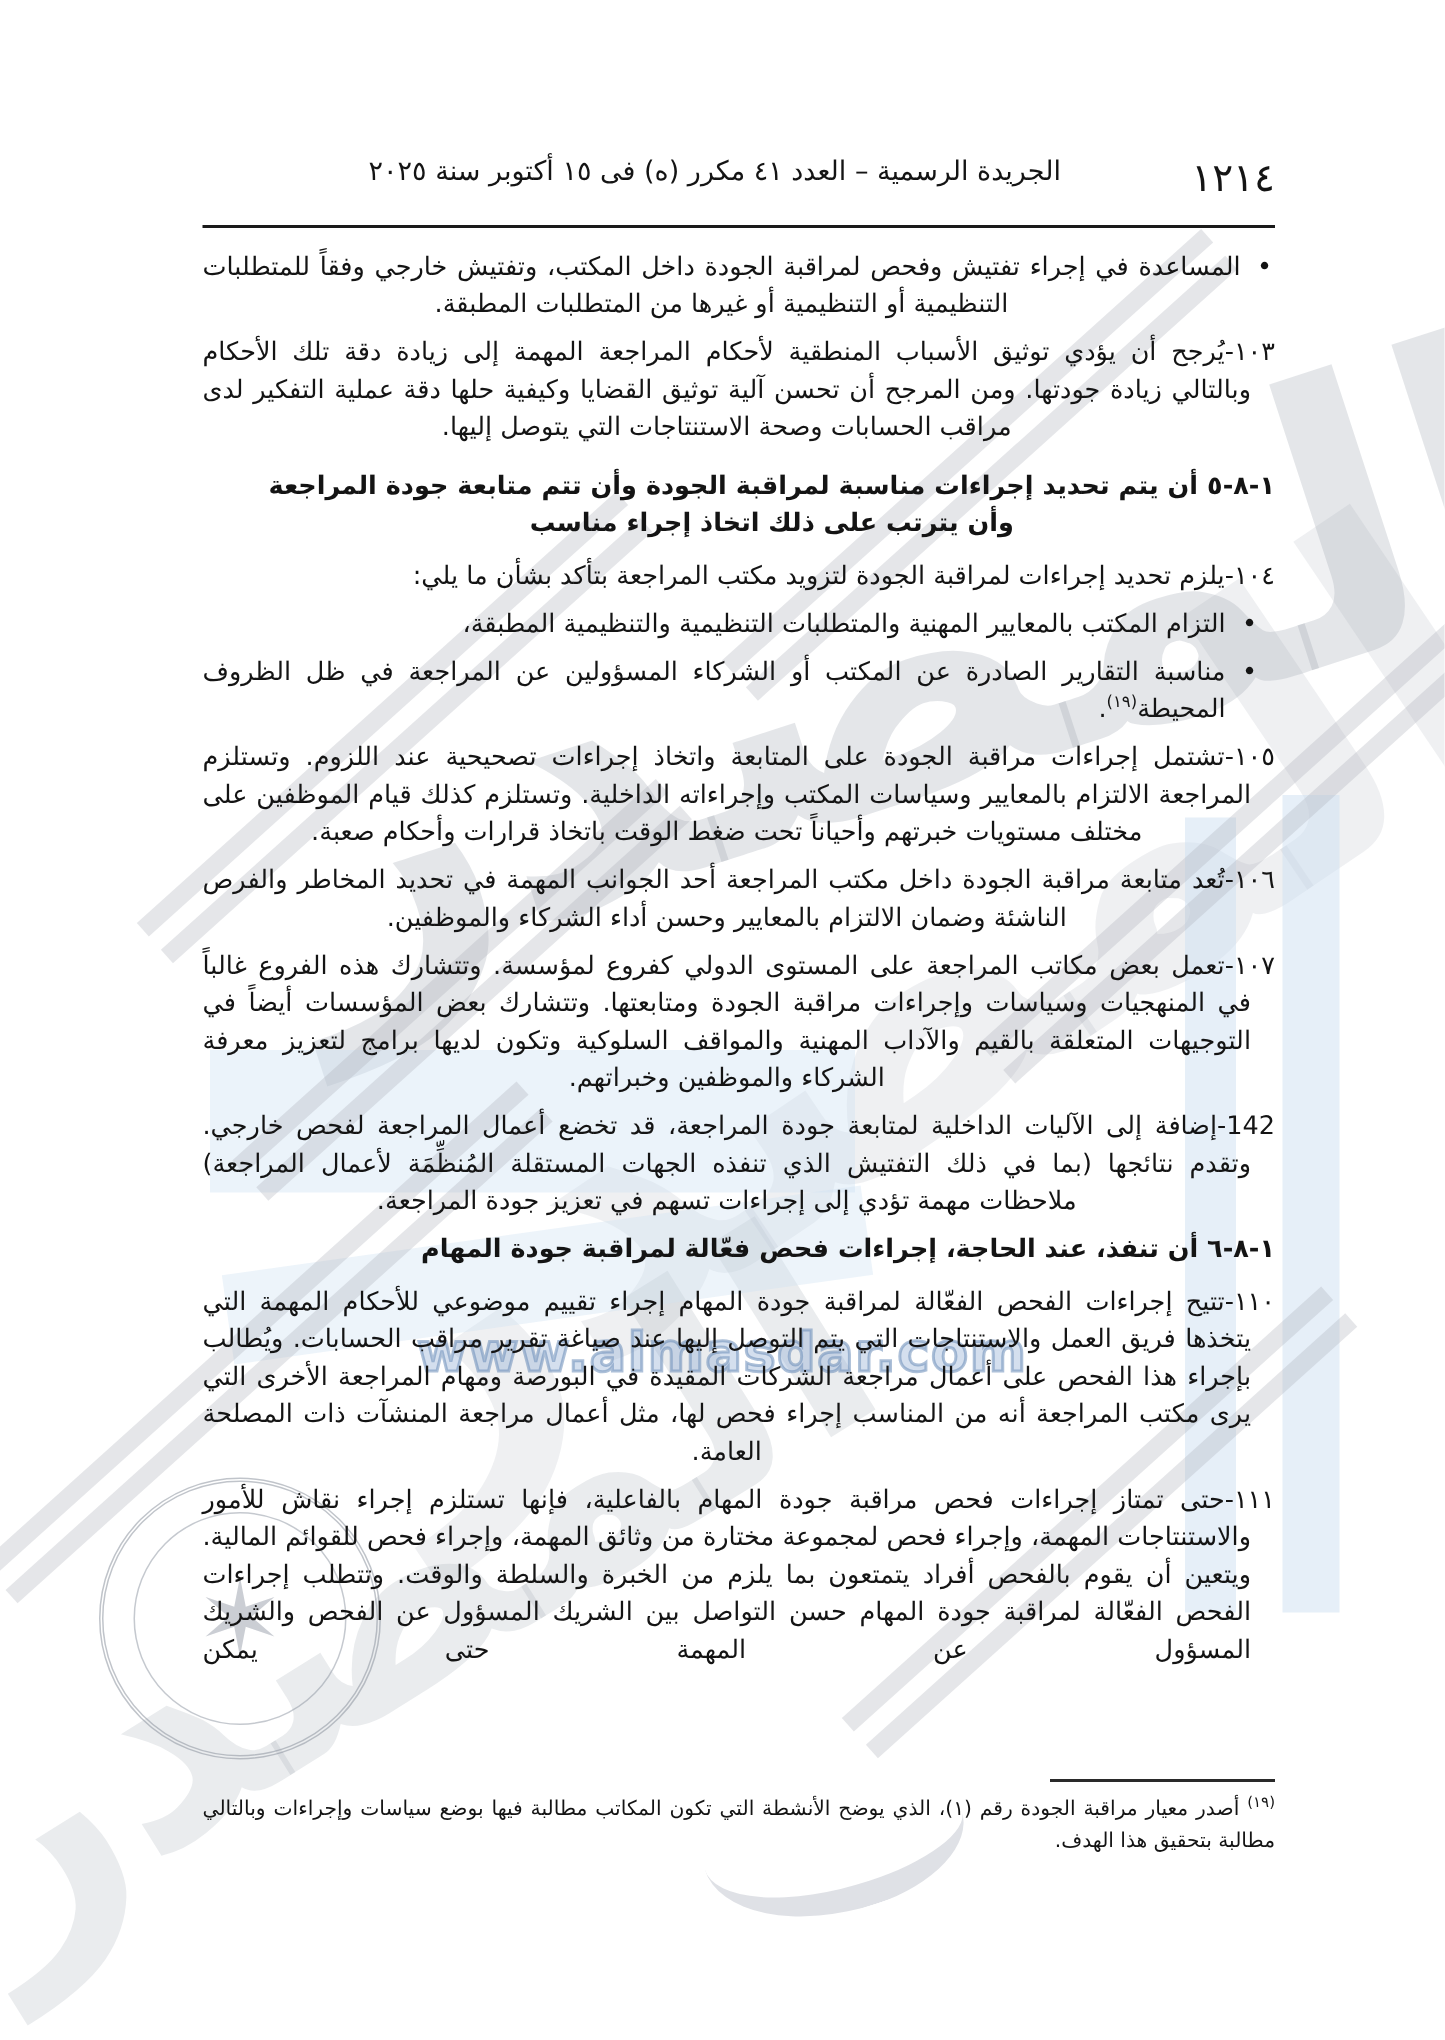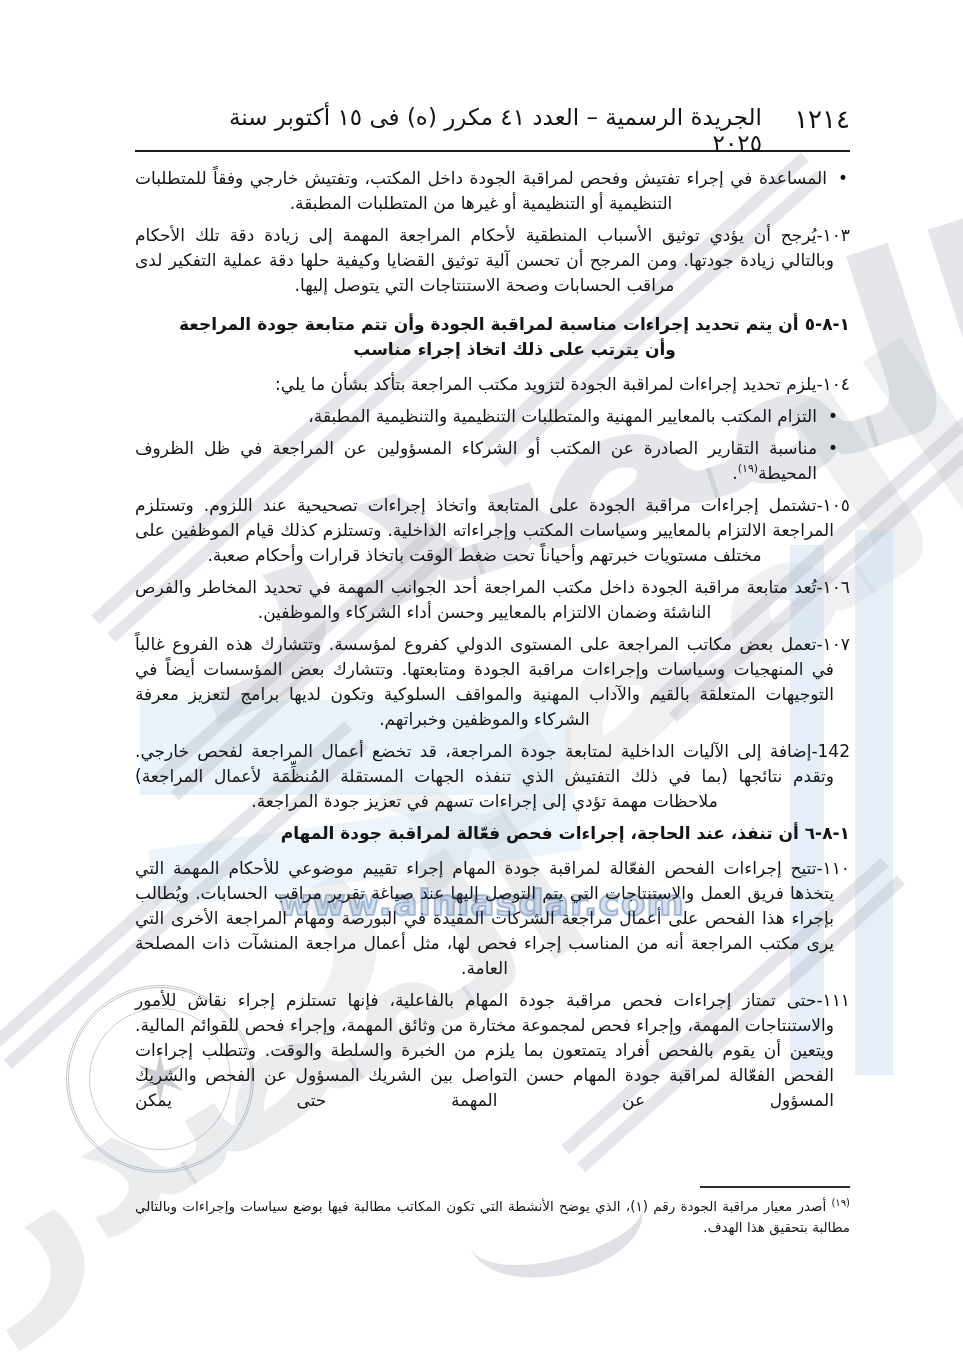--- a/index.html
+++ b/index.html
@@ -38,21 +38,21 @@
     border:1.5px solid rgba(140,147,159,.5);}
   .seal::after{content:"✶";position:absolute;inset:0;display:flex;align-items:center;
     justify-content:center;font-size:70px;color:rgba(140,147,159,.45);}
   .swoosh{position:absolute;left:468px;top:1178px;width:175px;height:82px;
     border-bottom:16px solid rgba(170,176,188,.38);border-radius:0 0 50% 70%;
     transform:rotate(-18deg);}
   
   .content{position:absolute;z-index:1;top:100px;right:113px;left:135px;}
   .hdr{position:relative;height:44px;}
   .pagenum{position:absolute;right:0;top:4px;font-size:26px;letter-spacing:2px;}
-  .gtitle{position:absolute;right:88px;left:56px;top:4px;text-align:right;font-size:23px;}
+  .gtitle{position:absolute;right:88px;left:56px;top:4px;text-align:center;font-size:18px;}
   .hrule{border:none;border-top:2px solid #1a1a1a;margin:6px 0 14px 0;}
   .block{font-size:17px;line-height:25px;text-align:justify;margin:7px 0;}
   .center-last{text-align-last:center;}
   .full-last{text-align-last:justify;}
   .heading{font-weight:bold;}
   .h585{margin-top:14px;margin-bottom:10px;margin-left:44px;}
   .h586{margin-bottom:10px;}
   .hang{padding-right:16px;text-indent:-16px;}
   .bullet-row{display:flex;gap:9px;margin:7px 0;}
   .bullet-row .dot{flex:0 0 14px;font-size:17px;line-height:25px;text-align:center;}

